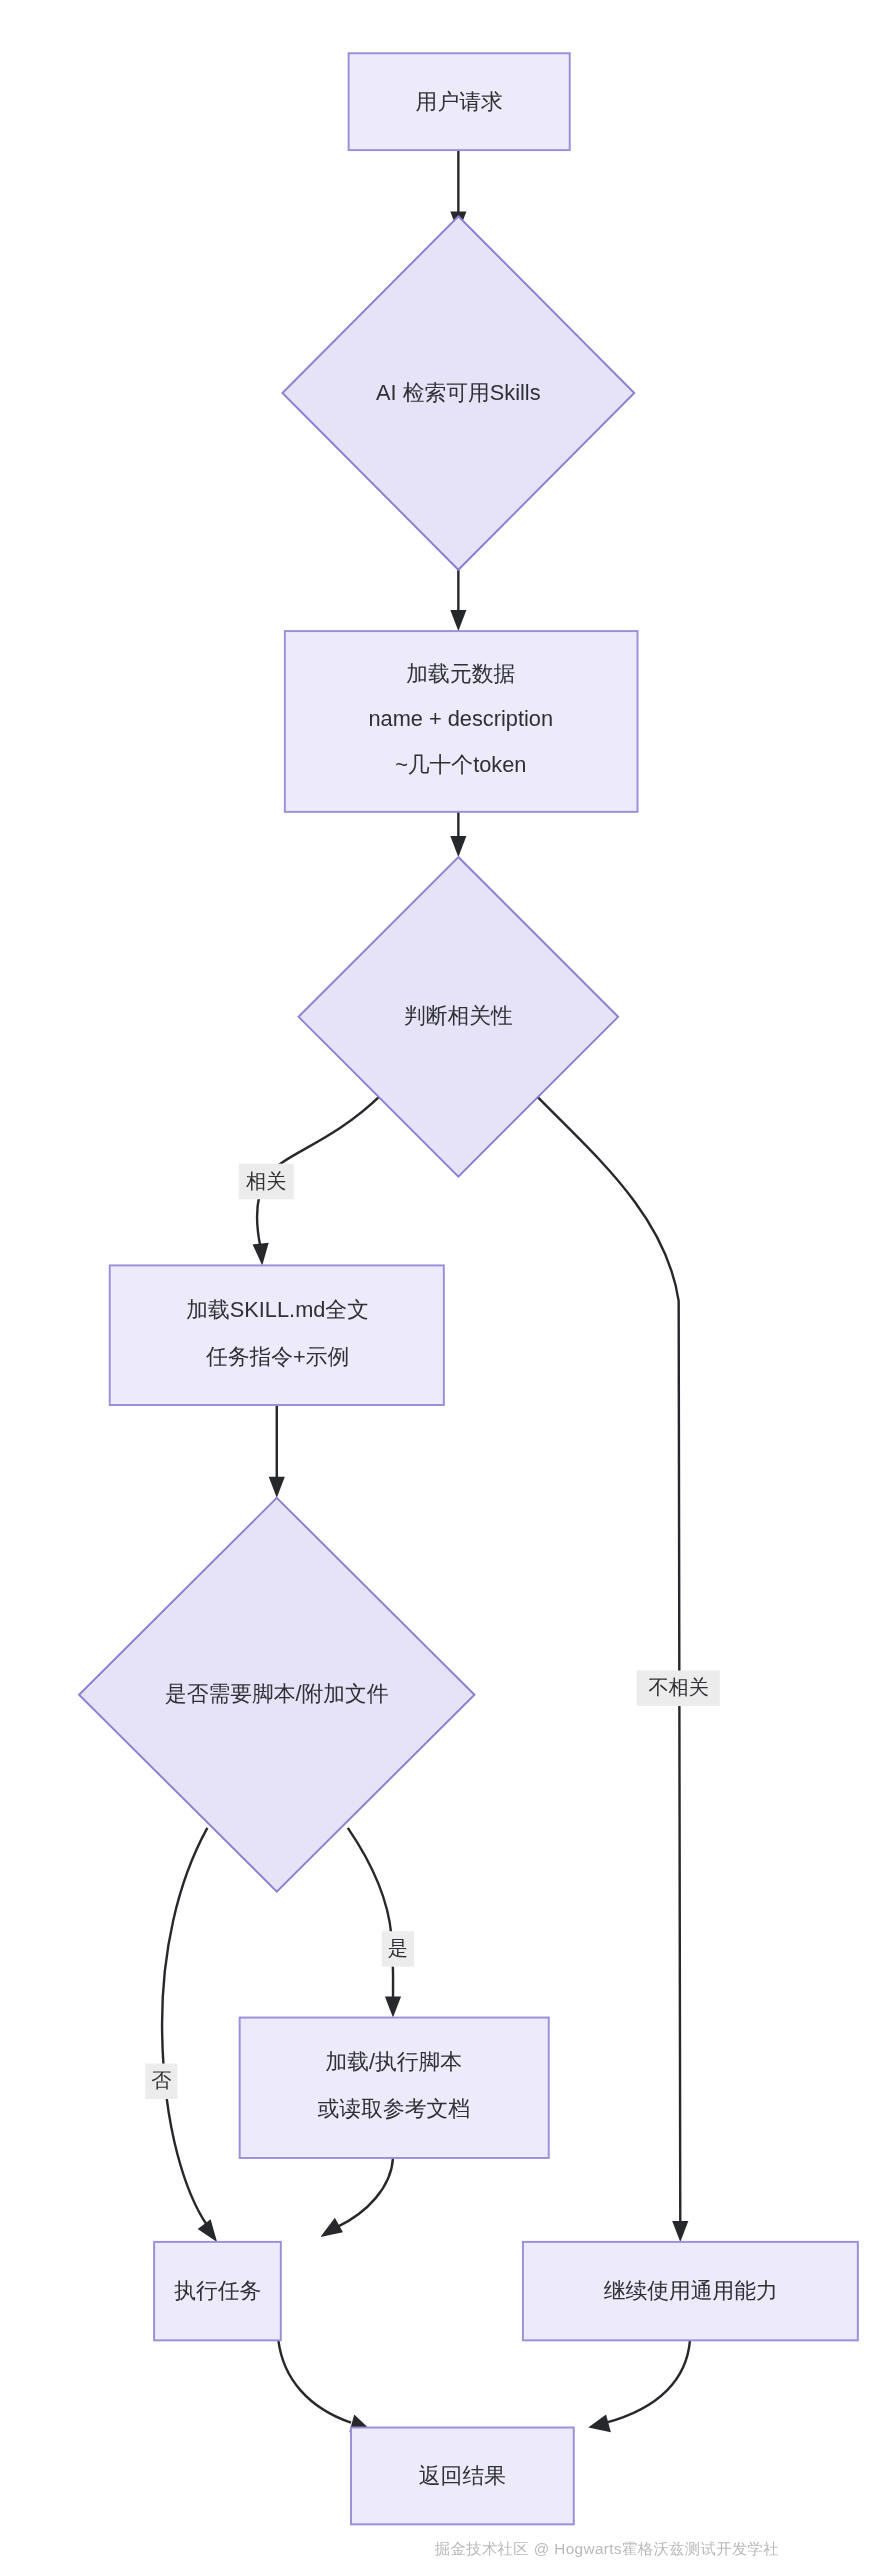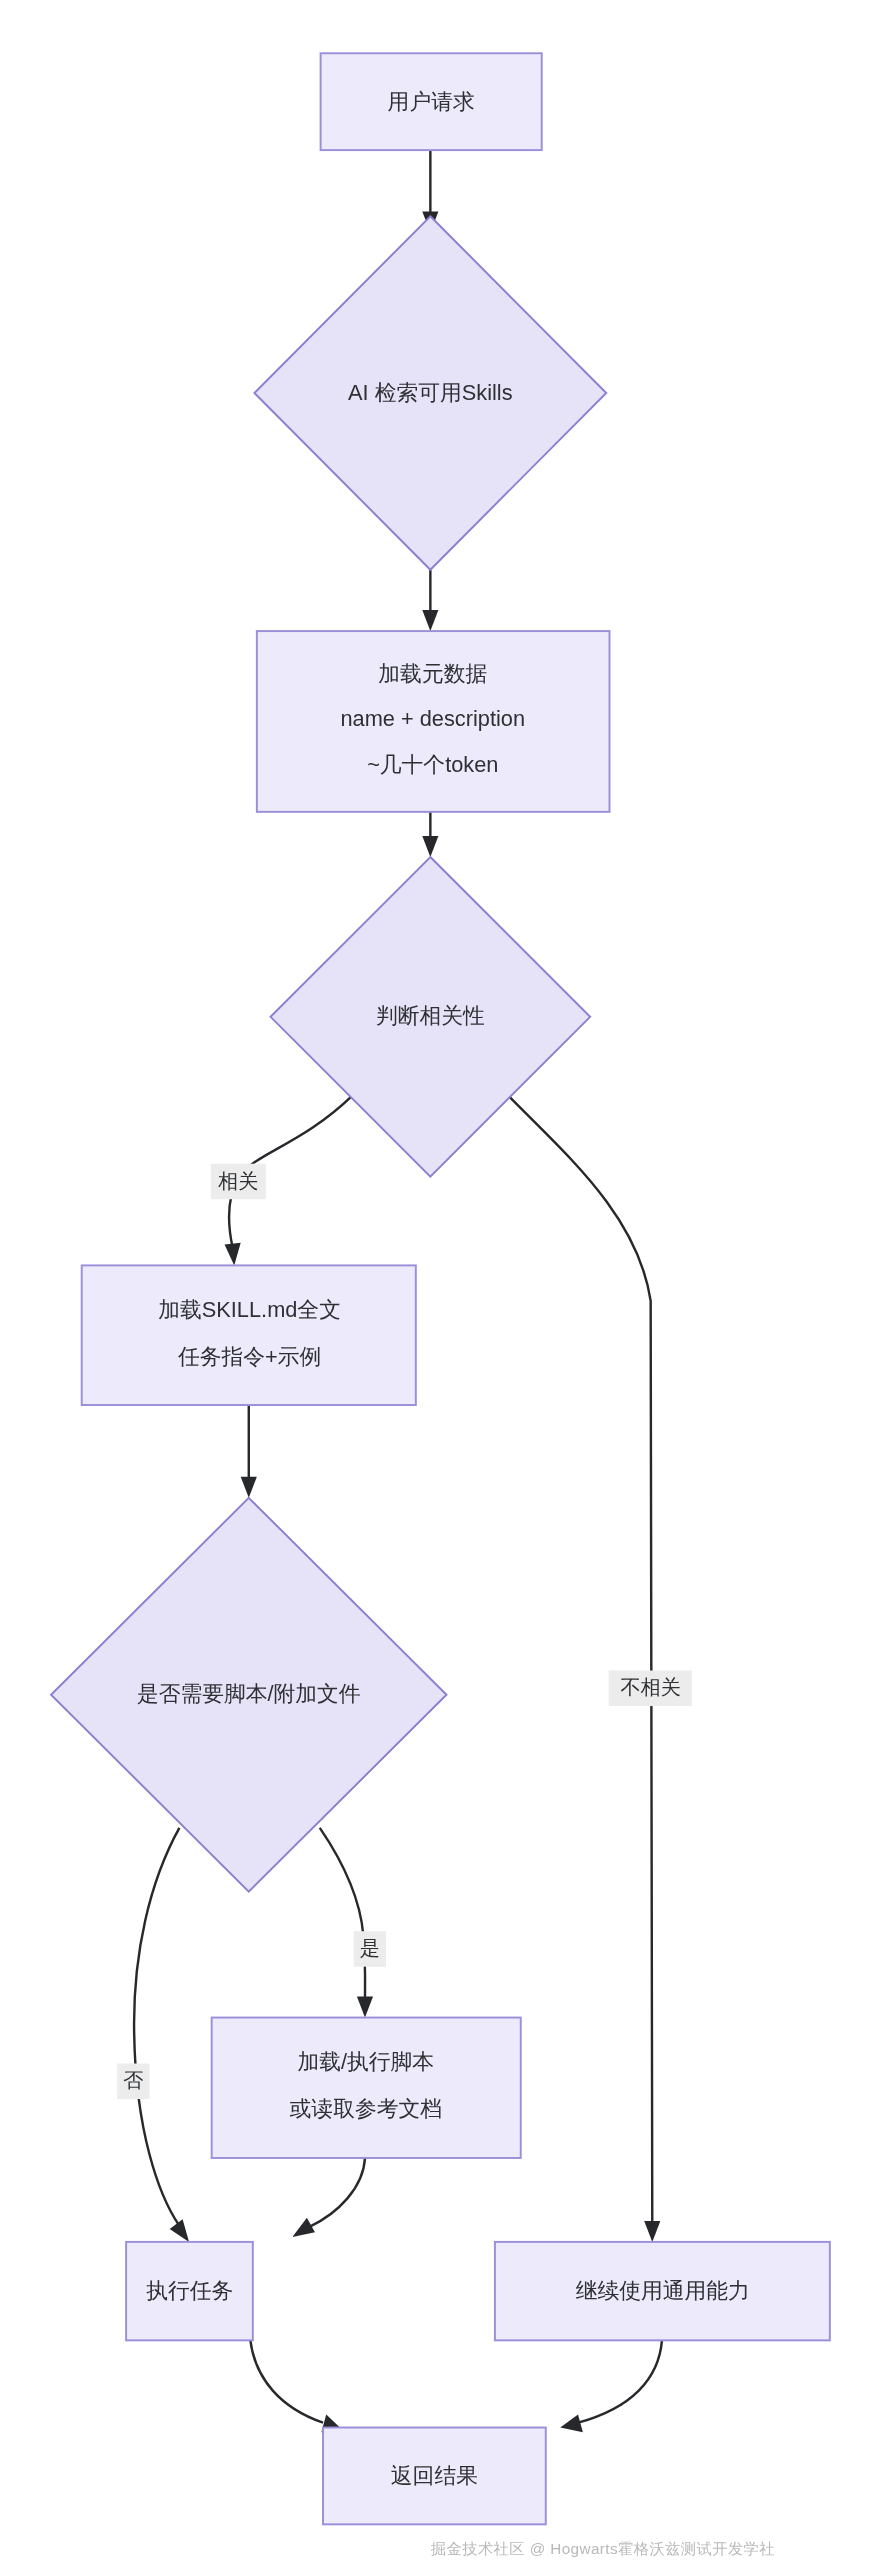--- a/index.html
+++ b/index.html
@@ -11,20 +11,21 @@
     width: 872px;
     height: 2576px;
     font-family: "Liberation Sans", "DejaVu Sans", sans-serif;
     position: relative;
     overflow: hidden;
   }
   #flow-root {
     position: relative;
     width: 776px;
     height: 2576px;
+    margin-left: 28px;
   }
   svg#flow-svg {
     position: absolute;
     top: 0;
     left: 0;
     width: 872px;
     height: 2576px;
     display: block;
   }
   .node-shape {
@@ -64,21 +65,21 @@
   .edge-label-text {
     fill: #2e3033;
     font-family: "Liberation Sans", "DejaVu Sans", sans-serif;
     font-size: 25px;
     text-anchor: middle;
     dominant-baseline: middle;
     white-space: pre;
   }
   .watermark {
     position: absolute;
-    right: 1px;
+    right: 25px;
     bottom: 16px;
     font-family: "Liberation Sans", "DejaVu Sans", sans-serif;
     font-size: 15.3px;
     color: #b9b9ba;
     letter-spacing: 0.4px;
     user-select: none;
   }
 </style>
 </head>
 <body>

